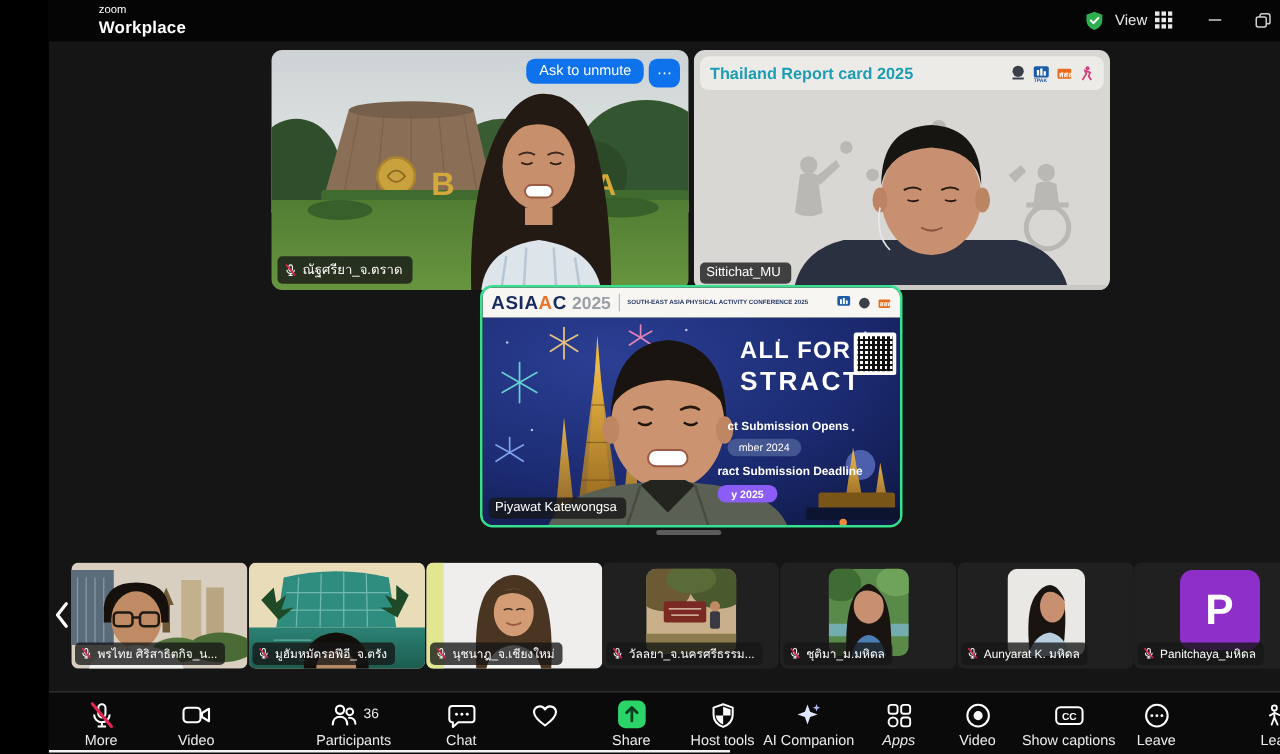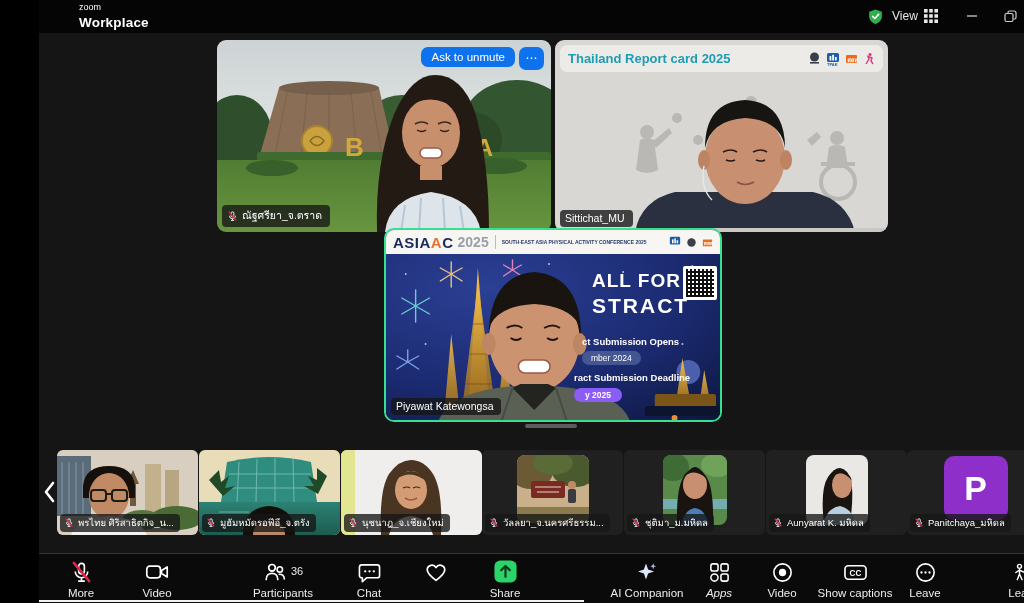--- a/index.html
+++ b/index.html
@@ -645,20 +645,30 @@
       <div class="ic">
           <svg width="25" height="25" viewBox="0 0 26 26">
             <rect x="1.5" y="1.5" width="23" height="23" rx="6" fill="#2bd468"></rect>
             <line x1="13" y1="18.5" x2="13" y2="8" stroke="#0b3b1c" stroke-width="2.3" stroke-linecap="round"></line>
             <polyline points="8.6,11.6 13,7.2 17.4,11.6" fill="none" stroke="#0b3b1c" stroke-width="2.3" stroke-linecap="round" stroke-linejoin="round"></polyline>
           </svg>
         </div>
       <div class="lbl">Share</div>
     </div>
 
+    <div class="tb-item" style="left:539px;">
+      <div class="ic">
+          <svg width="23" height="23" viewBox="0 0 24 24">
+            <path d="M12 2.5 L20 5.3 V11.2 C20 16 16.6 19.6 12 21.4 C7.4 19.6 4 16 4 11.2 V5.3 Z" fill="none" stroke="#fff" stroke-width="1.7" stroke-linejoin="round"></path>
+            <path d="M12 4.6 L18.2 6.8 V11.8 H12 Z" fill="#fff"></path>
+            <path d="M5.8 11.8 H12 V19.4 C8.6 17.8 6.2 15.2 5.8 11.8 Z" fill="#fff"></path>
+          </svg>
+        </div>
+      <div class="lbl">Host tools</div>
+    </div>
 
     <div class="tb-item" style="left:608px;">
       <div class="ic">
           <svg width="24" height="24" viewBox="0 0 24 24">
             <path d="M11 3.5 L13.1 9.4 L19 11.5 L13.1 13.6 L11 19.5 L8.9 13.6 L3 11.5 L8.9 9.4 Z" fill="#dfe6ff"></path>
             <path d="M18.2 3.2 L19 5.4 L21.2 6.2 L19 7 L18.2 9.2 L17.4 7 L15.2 6.2 L17.4 5.4 Z" fill="#aebcf5"></path>
           </svg>
         </div>
       <div class="lbl">AI Companion</div>
     </div>

